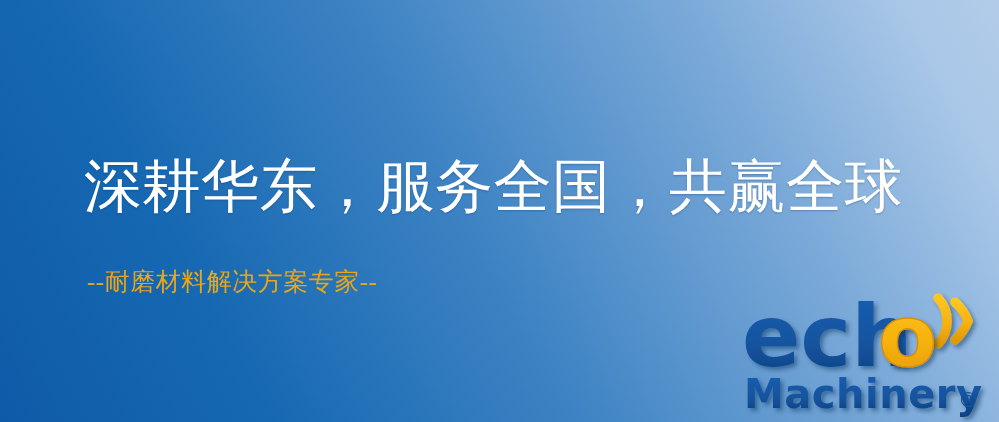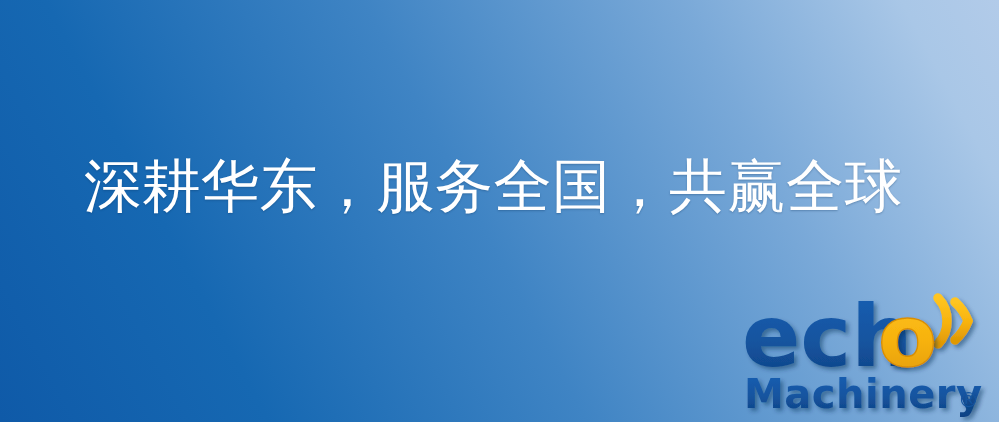--- a/index.html
+++ b/index.html
@@ -65,20 +65,21 @@
     font-weight: bold;
   }
 </style>
 </head>
 <body>
 
 <div id="banner">
 
   <div id="headline">深耕华东，服务全国，共赢全球</div>
 
+  <div id="subtitle">--耐磨材料解决方案专家--</div>
 
   <div id="logo">
     <svg viewBox="0 0 252 128" xmlns="http://www.w3.org/2000/svg" aria-hidden="true">
       <defs>
         <filter id="logoShadow" x="-30%" y="-30%" width="180%" height="180%">
           <feDropShadow dx="3" dy="3" stdDeviation="2.2" flood-color="#0a2d55" flood-opacity="0.45"></feDropShadow>
         </filter>
         <linearGradient id="blueGrad" x1="0" y1="0" x2="0" y2="1">
           <stop offset="0%" stop-color="#1a5fb4"></stop>
           <stop offset="55%" stop-color="#14549f"></stop>

